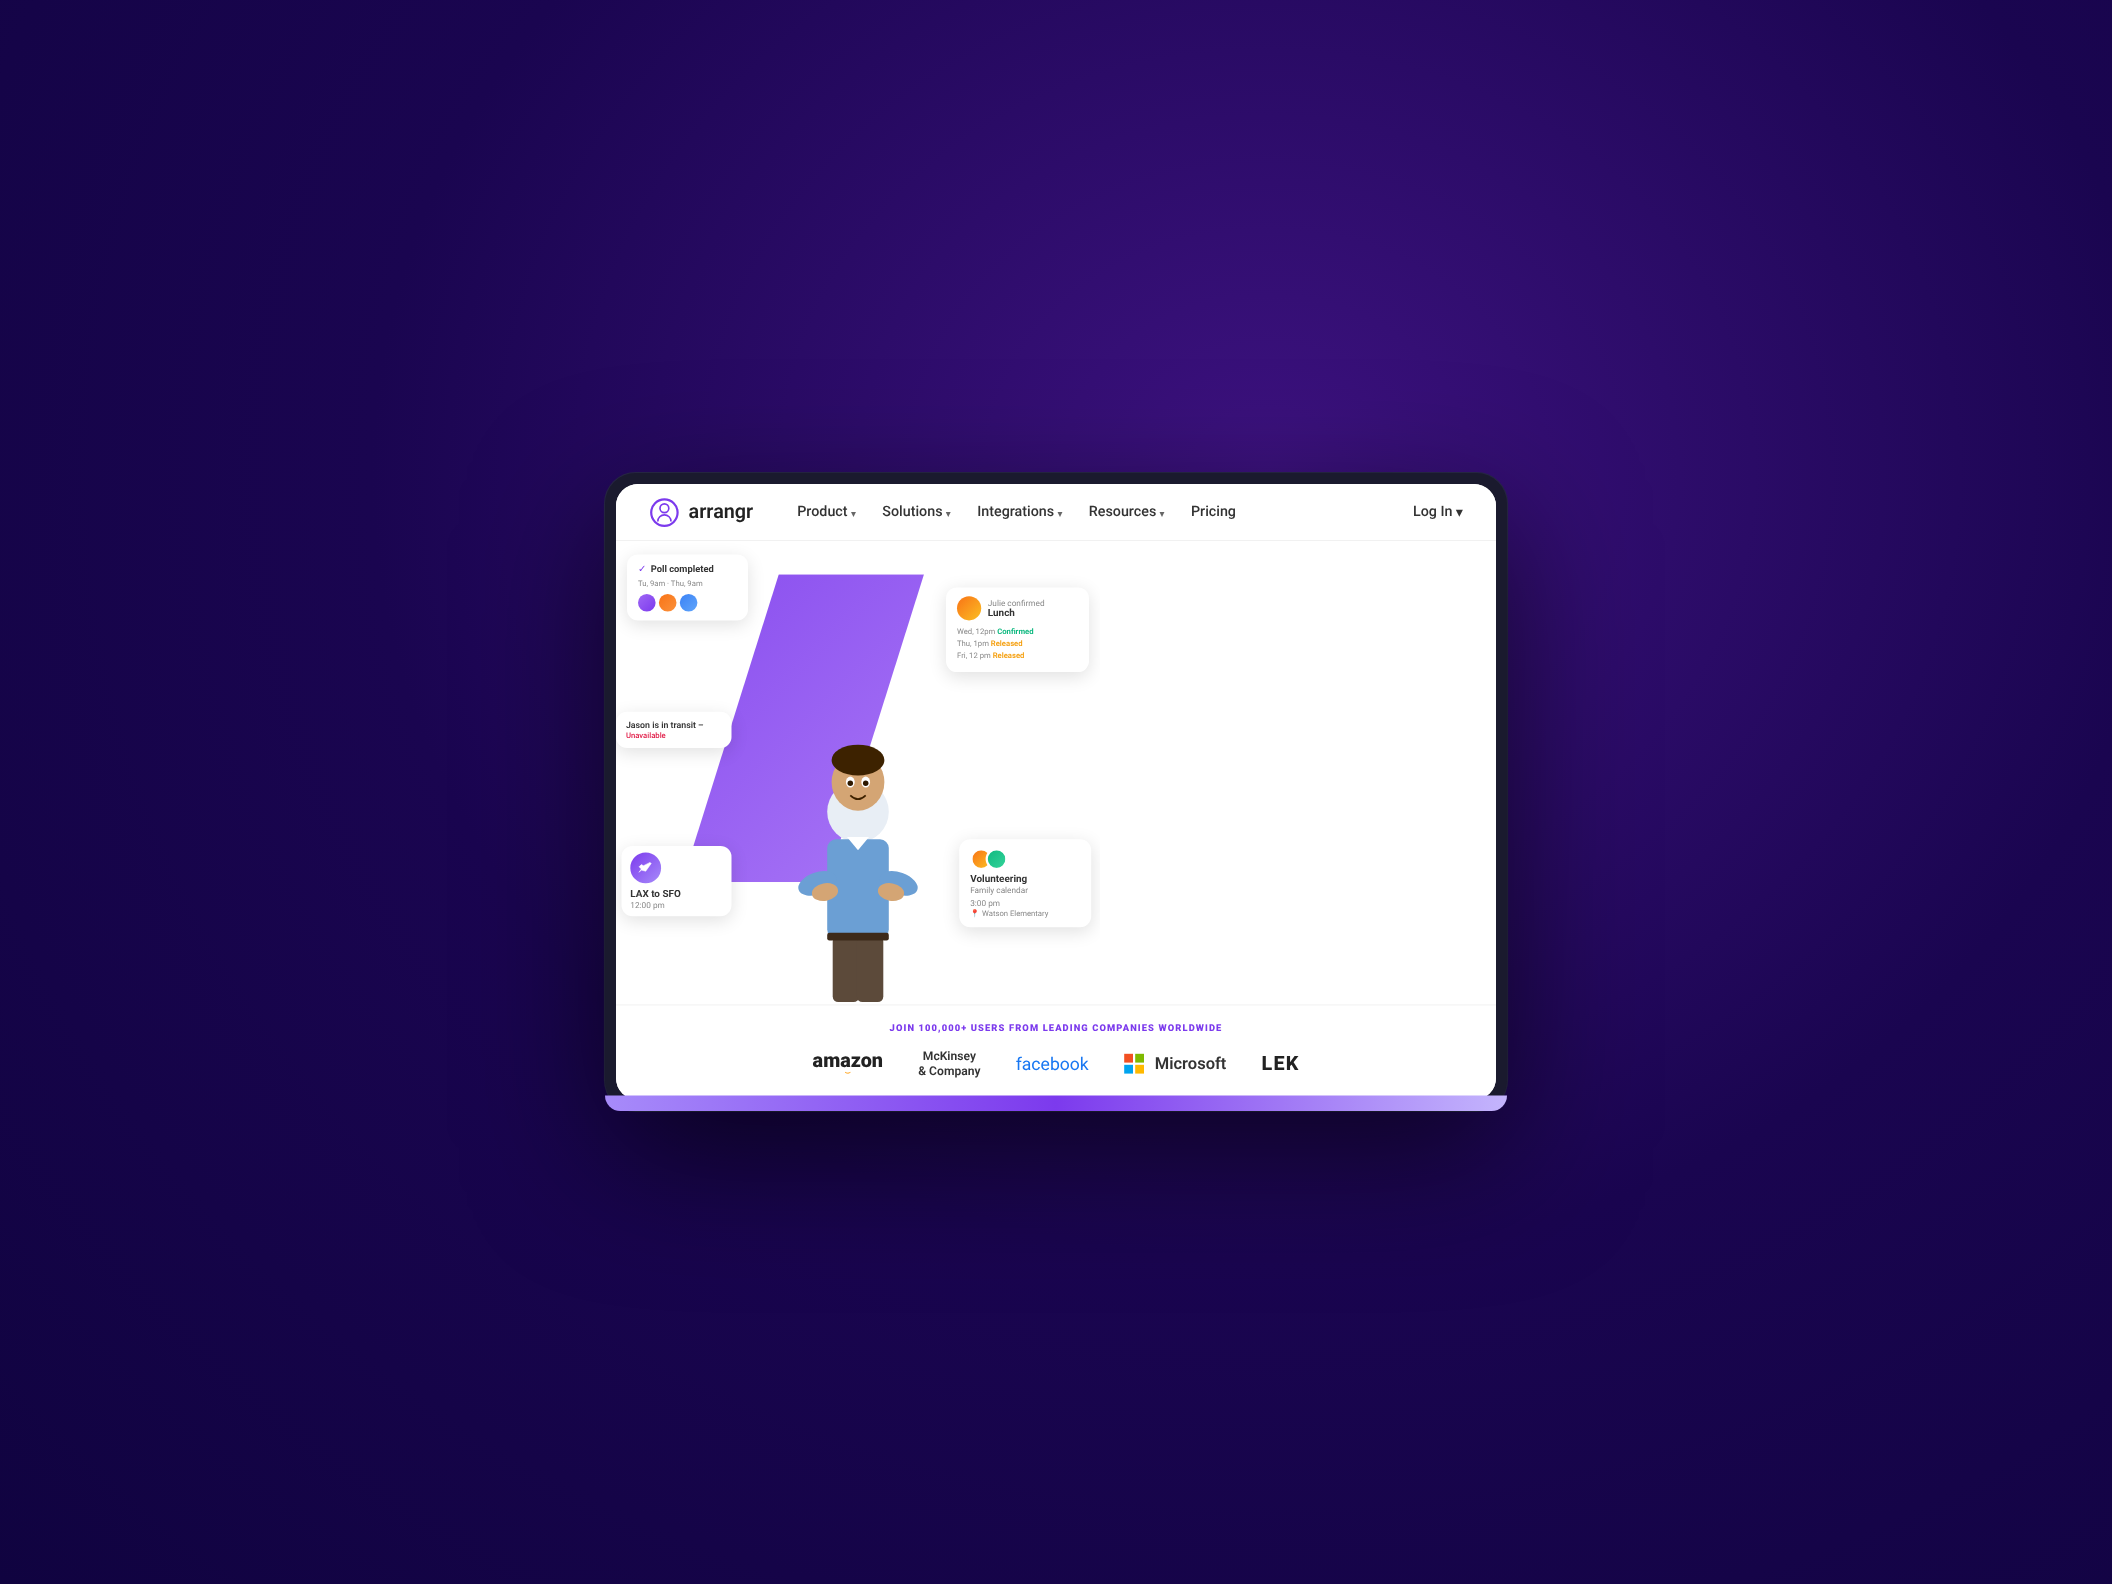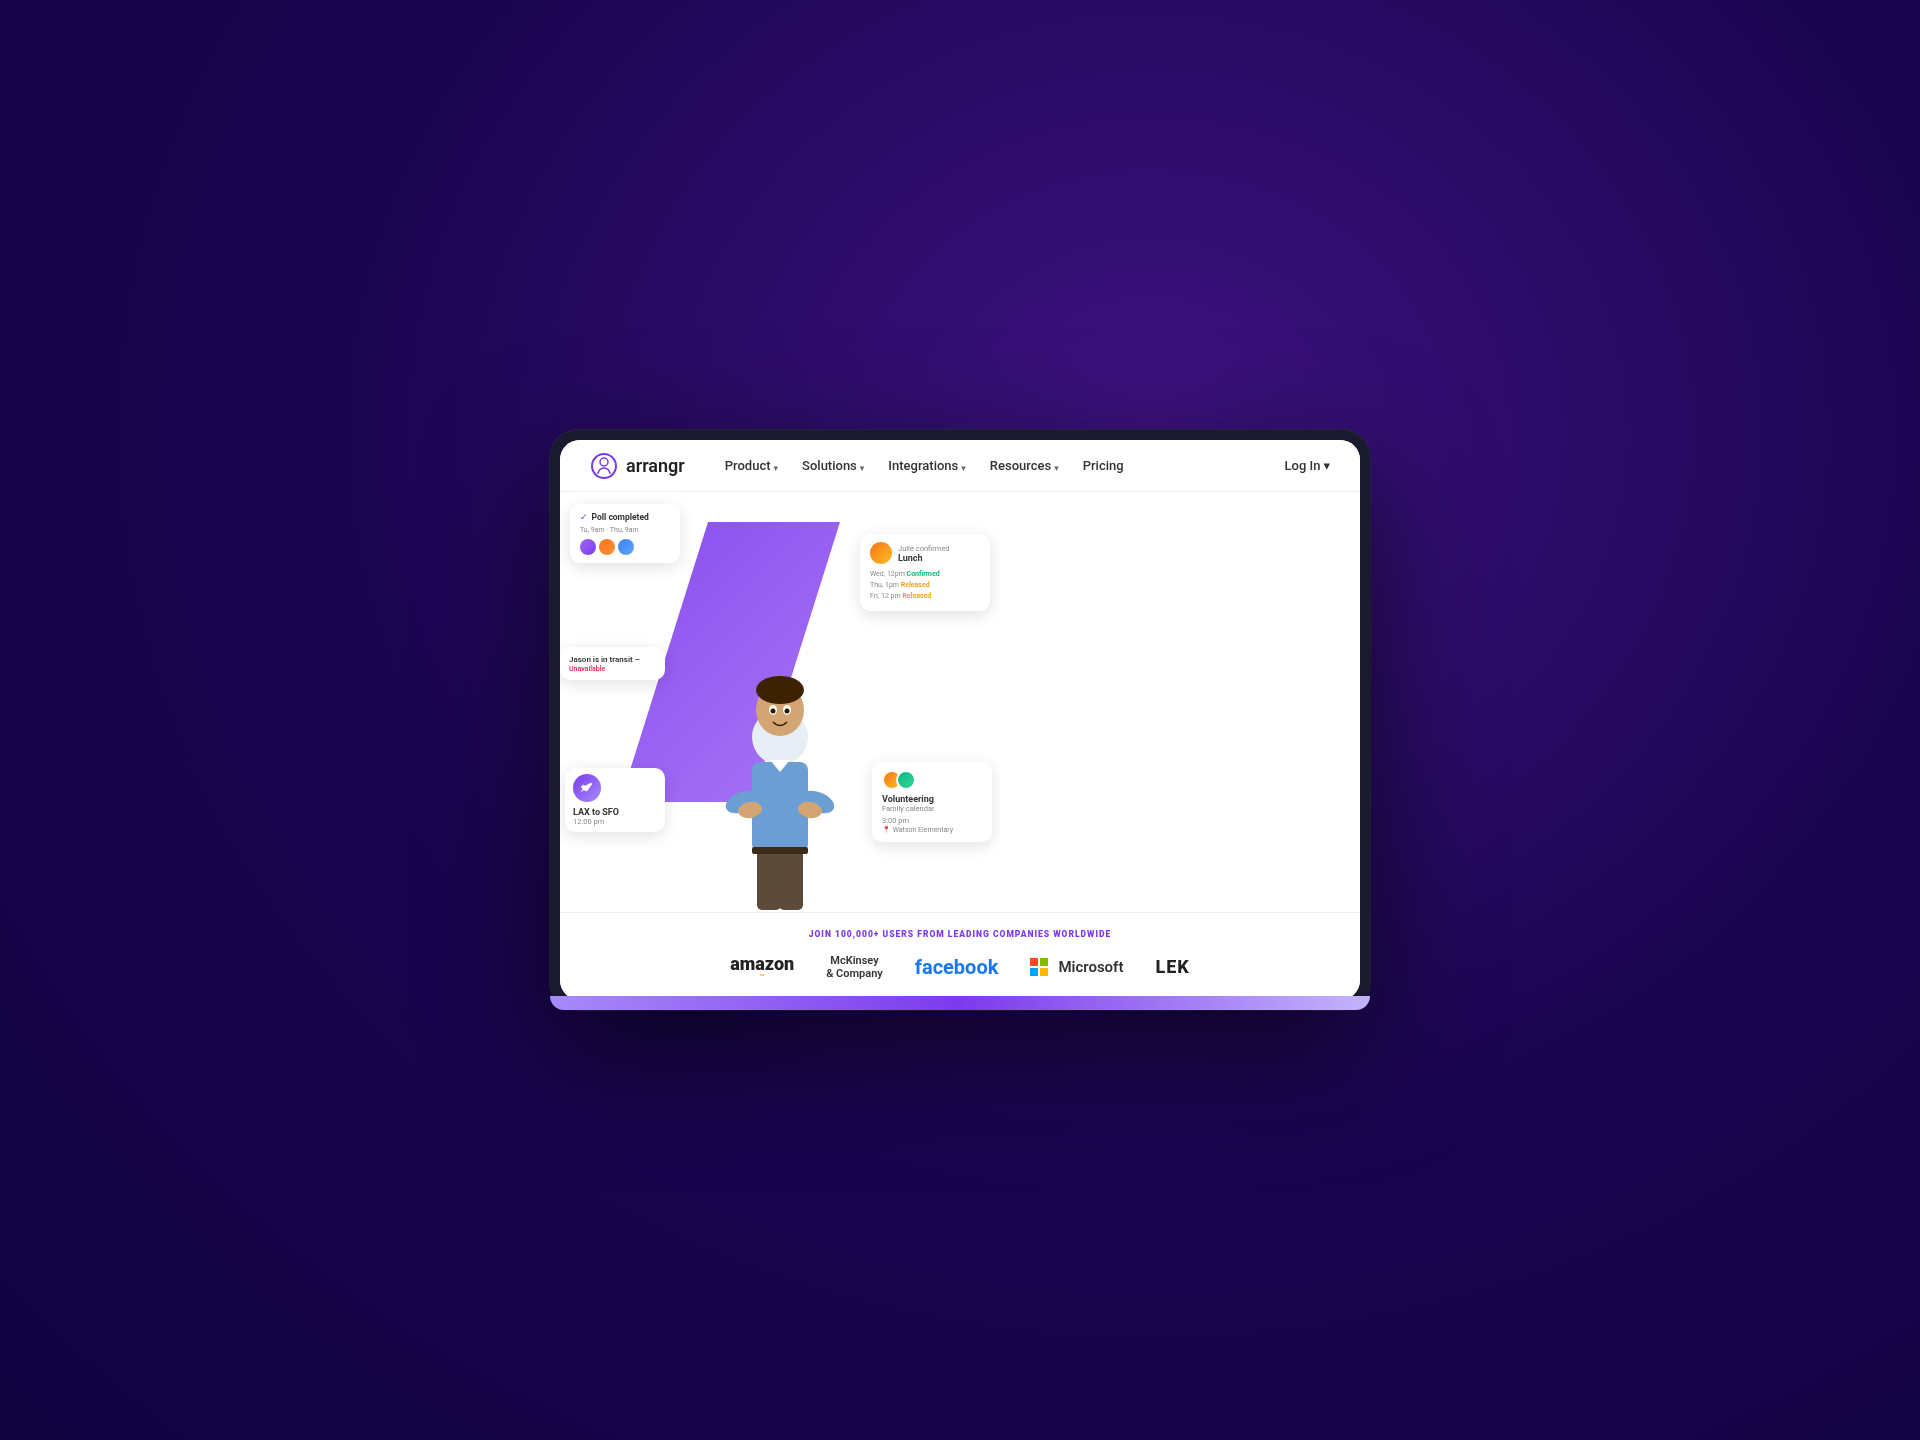--- a/index.html
+++ b/index.html
@@ -378,21 +378,21 @@
     }
     .logos-row {
       display: flex;
       align-items: center;
       justify-content: center;
       gap: 32px;
     }
     .logo-amazon { font-size: 18px; font-weight: 900; color: #222; }
     .logo-amazon-arrow { color: #ff9900; font-size: 9px; text-align: center; display: block; margin-top: -5px; }
     .logo-mckinsey { font-size: 11px; font-weight: 600; color: #333; text-align: center; }
-    .logo-facebook { font-size: 20px; font-weight: 700; color: #1877f2; }
+    .logo-facebook { font-size: 16px; font-weight: 400; color: #1877f2; }
     .logo-microsoft-grid {
       display: grid;
       grid-template-columns: 1fr 1fr;
       gap: 2px;
       width: 18px;
       height: 18px;
       margin-right: 5px;
     }
     .ms-cell-1 { background: #f25022; }
     .ms-cell-2 { background: #7fba00; }

